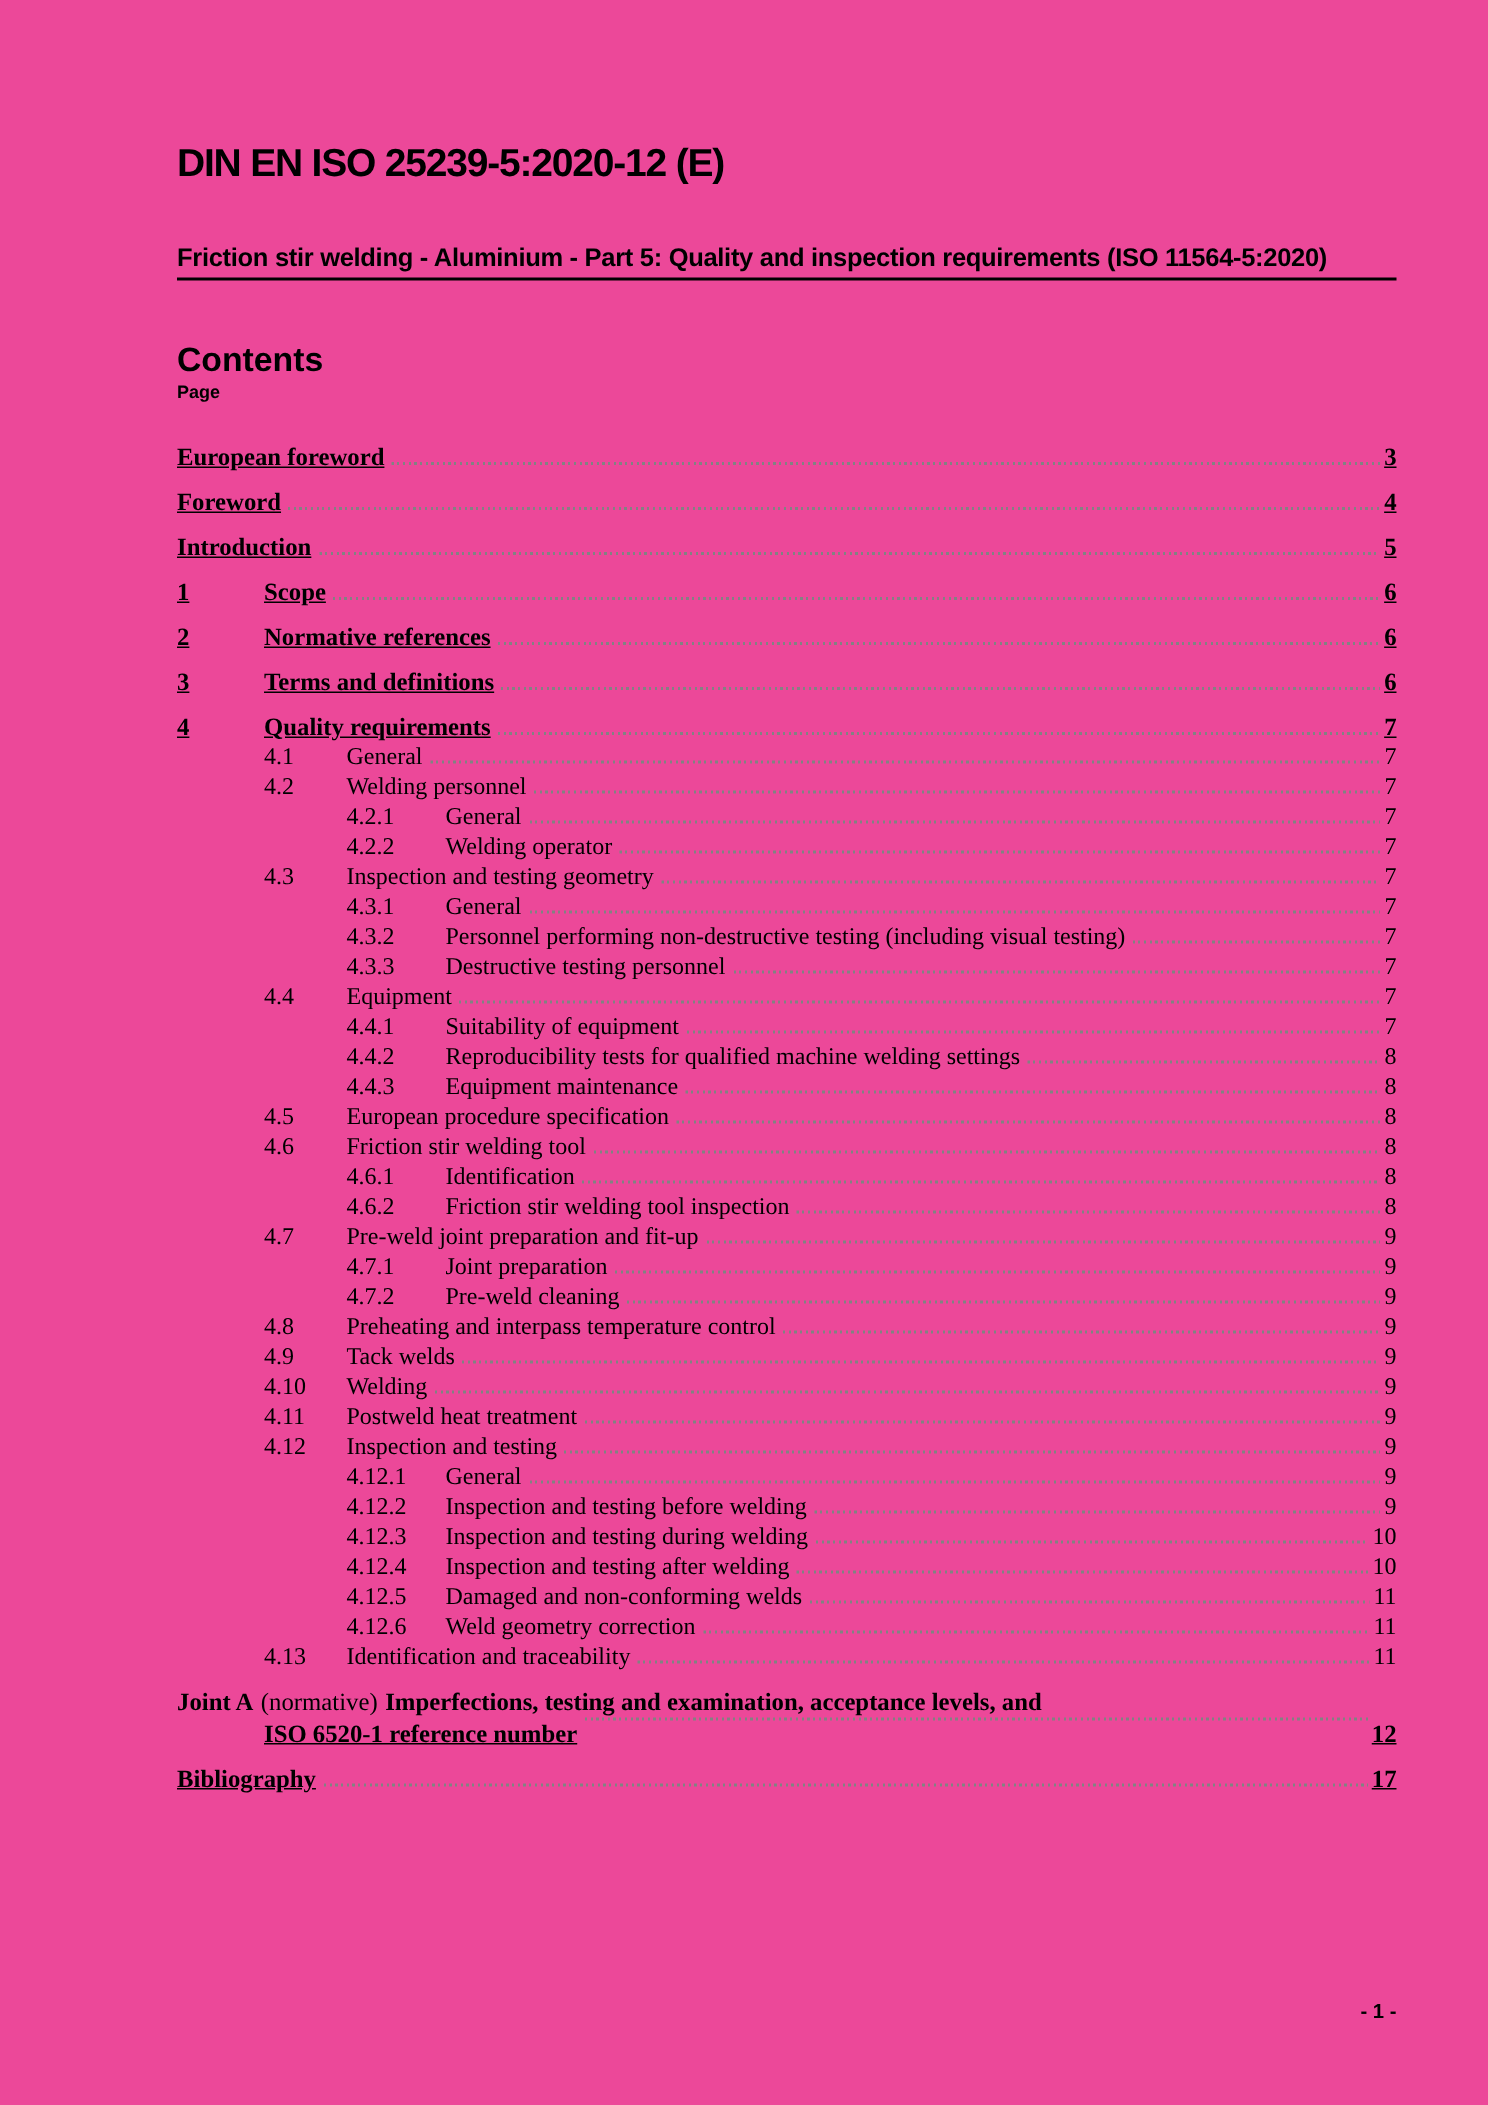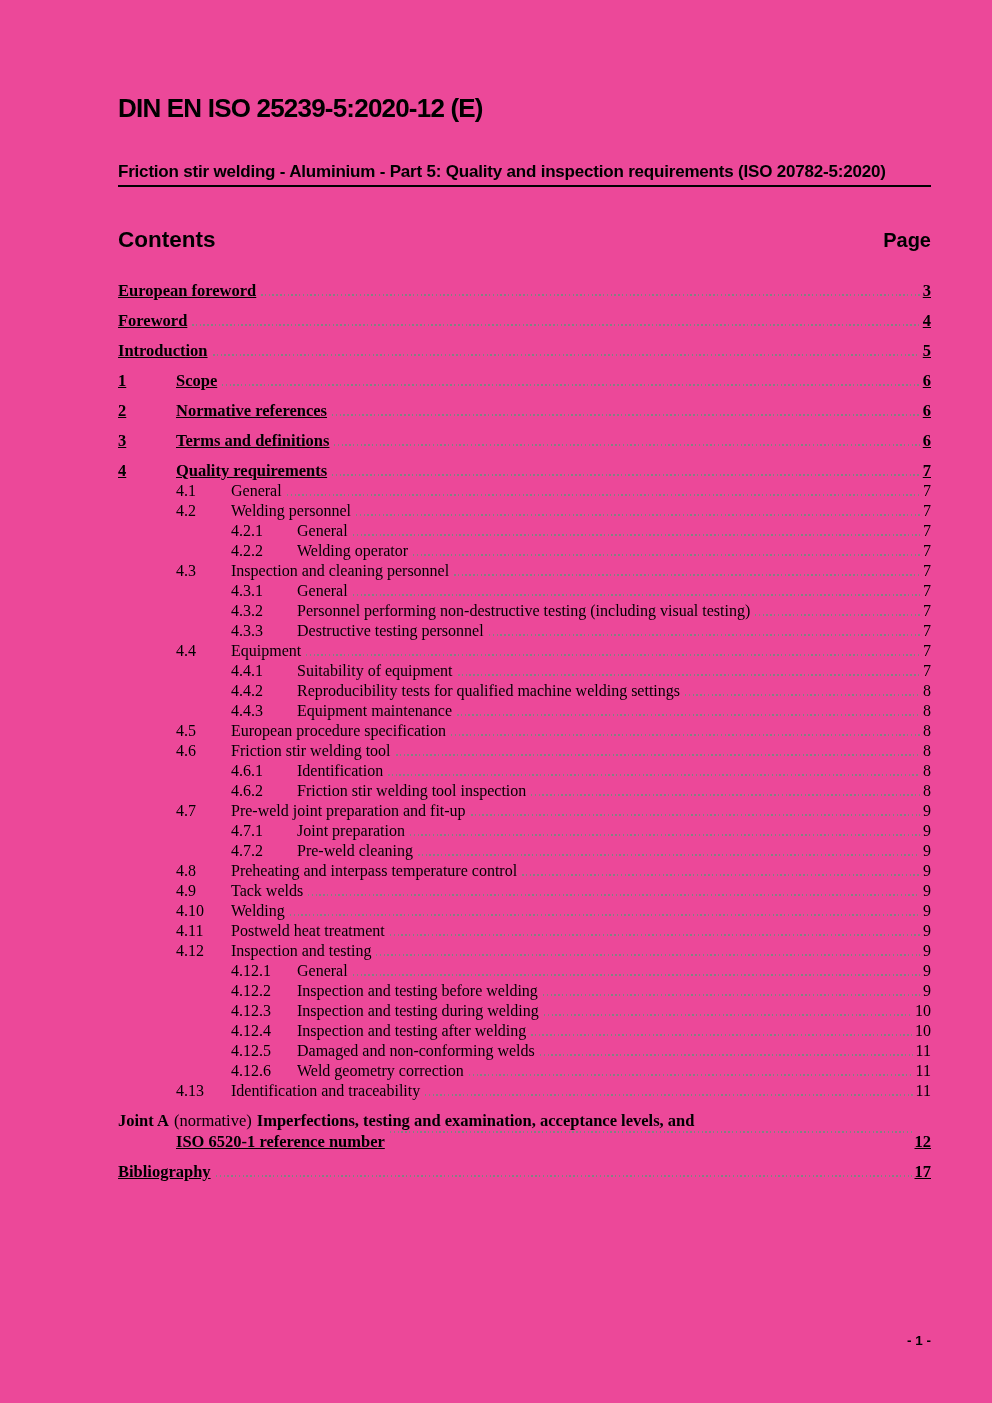--- a/index.html
+++ b/index.html
@@ -40,23 +40,24 @@
     height: 0;
     border-bottom: 2.5px solid #000000;
   }
   .contents-row {
     margin-top: 39px;
     display: flex;
     align-items: baseline;
     justify-content: space-between;
     font-family: "Liberation Sans", sans-serif;
     font-weight: bold;
+    flex-direction: column;
   }
   .contents-heading { font-size: 22.5px; line-height: 28px; }
-  .page-col-label  { font-size: 20px; }
+  .page-col-label  { font-size: 12px; }
   .toc { margin-top: 26px; }
   .row {
     display: flex;
     align-items: baseline;
     font-size: 16px;
     line-height: 20px;
   }
   .row .num { flex: 0 0 auto; }
   .row .title { white-space: nowrap; }
   .row .pg { flex: 0 0 auto; }
@@ -106,21 +107,21 @@
   }
 </style>
 </head>
 <body>
 
 <div class="page">
   <div class="content">
 
     <div class="doc-code">DIN EN ISO 25239-5:2020-12 (E)</div>
 
-    <div class="doc-title">Friction stir welding - Aluminium - Part 5: Quality and inspection requirements (ISO 20782-5:2020)</div>
+    <div class="doc-title">Friction stir welding - Aluminium - Part 5: Quality and inspection requirements (ISO 11564-5:2020)</div>
 
     <div class="title-rule"></div>
 
     <div class="contents-row">
       <span class="contents-heading">Contents</span>
       <span class="page-col-label">Page</span>
     </div>
 
     <div class="toc" id="toc-list">
         <div class="row top lvl0">
@@ -181,21 +182,21 @@
           <span class="pg">7</span>
         </div>
         <div class="row lvl3">
           <span class="num">4.2.2</span>
           <span class="title">Welding operator</span>
           <span class="leader"></span>
           <span class="pg">7</span>
         </div>
         <div class="row lvl2">
           <span class="num">4.3</span>
-          <span class="title">Inspection and cleaning personnel</span>
+          <span class="title">Inspection and testing geometry</span>
           <span class="leader"></span>
           <span class="pg">7</span>
         </div>
         <div class="row lvl3">
           <span class="num">4.3.1</span>
           <span class="title">General</span>
           <span class="leader"></span>
           <span class="pg">7</span>
         </div>
         <div class="row lvl3">

